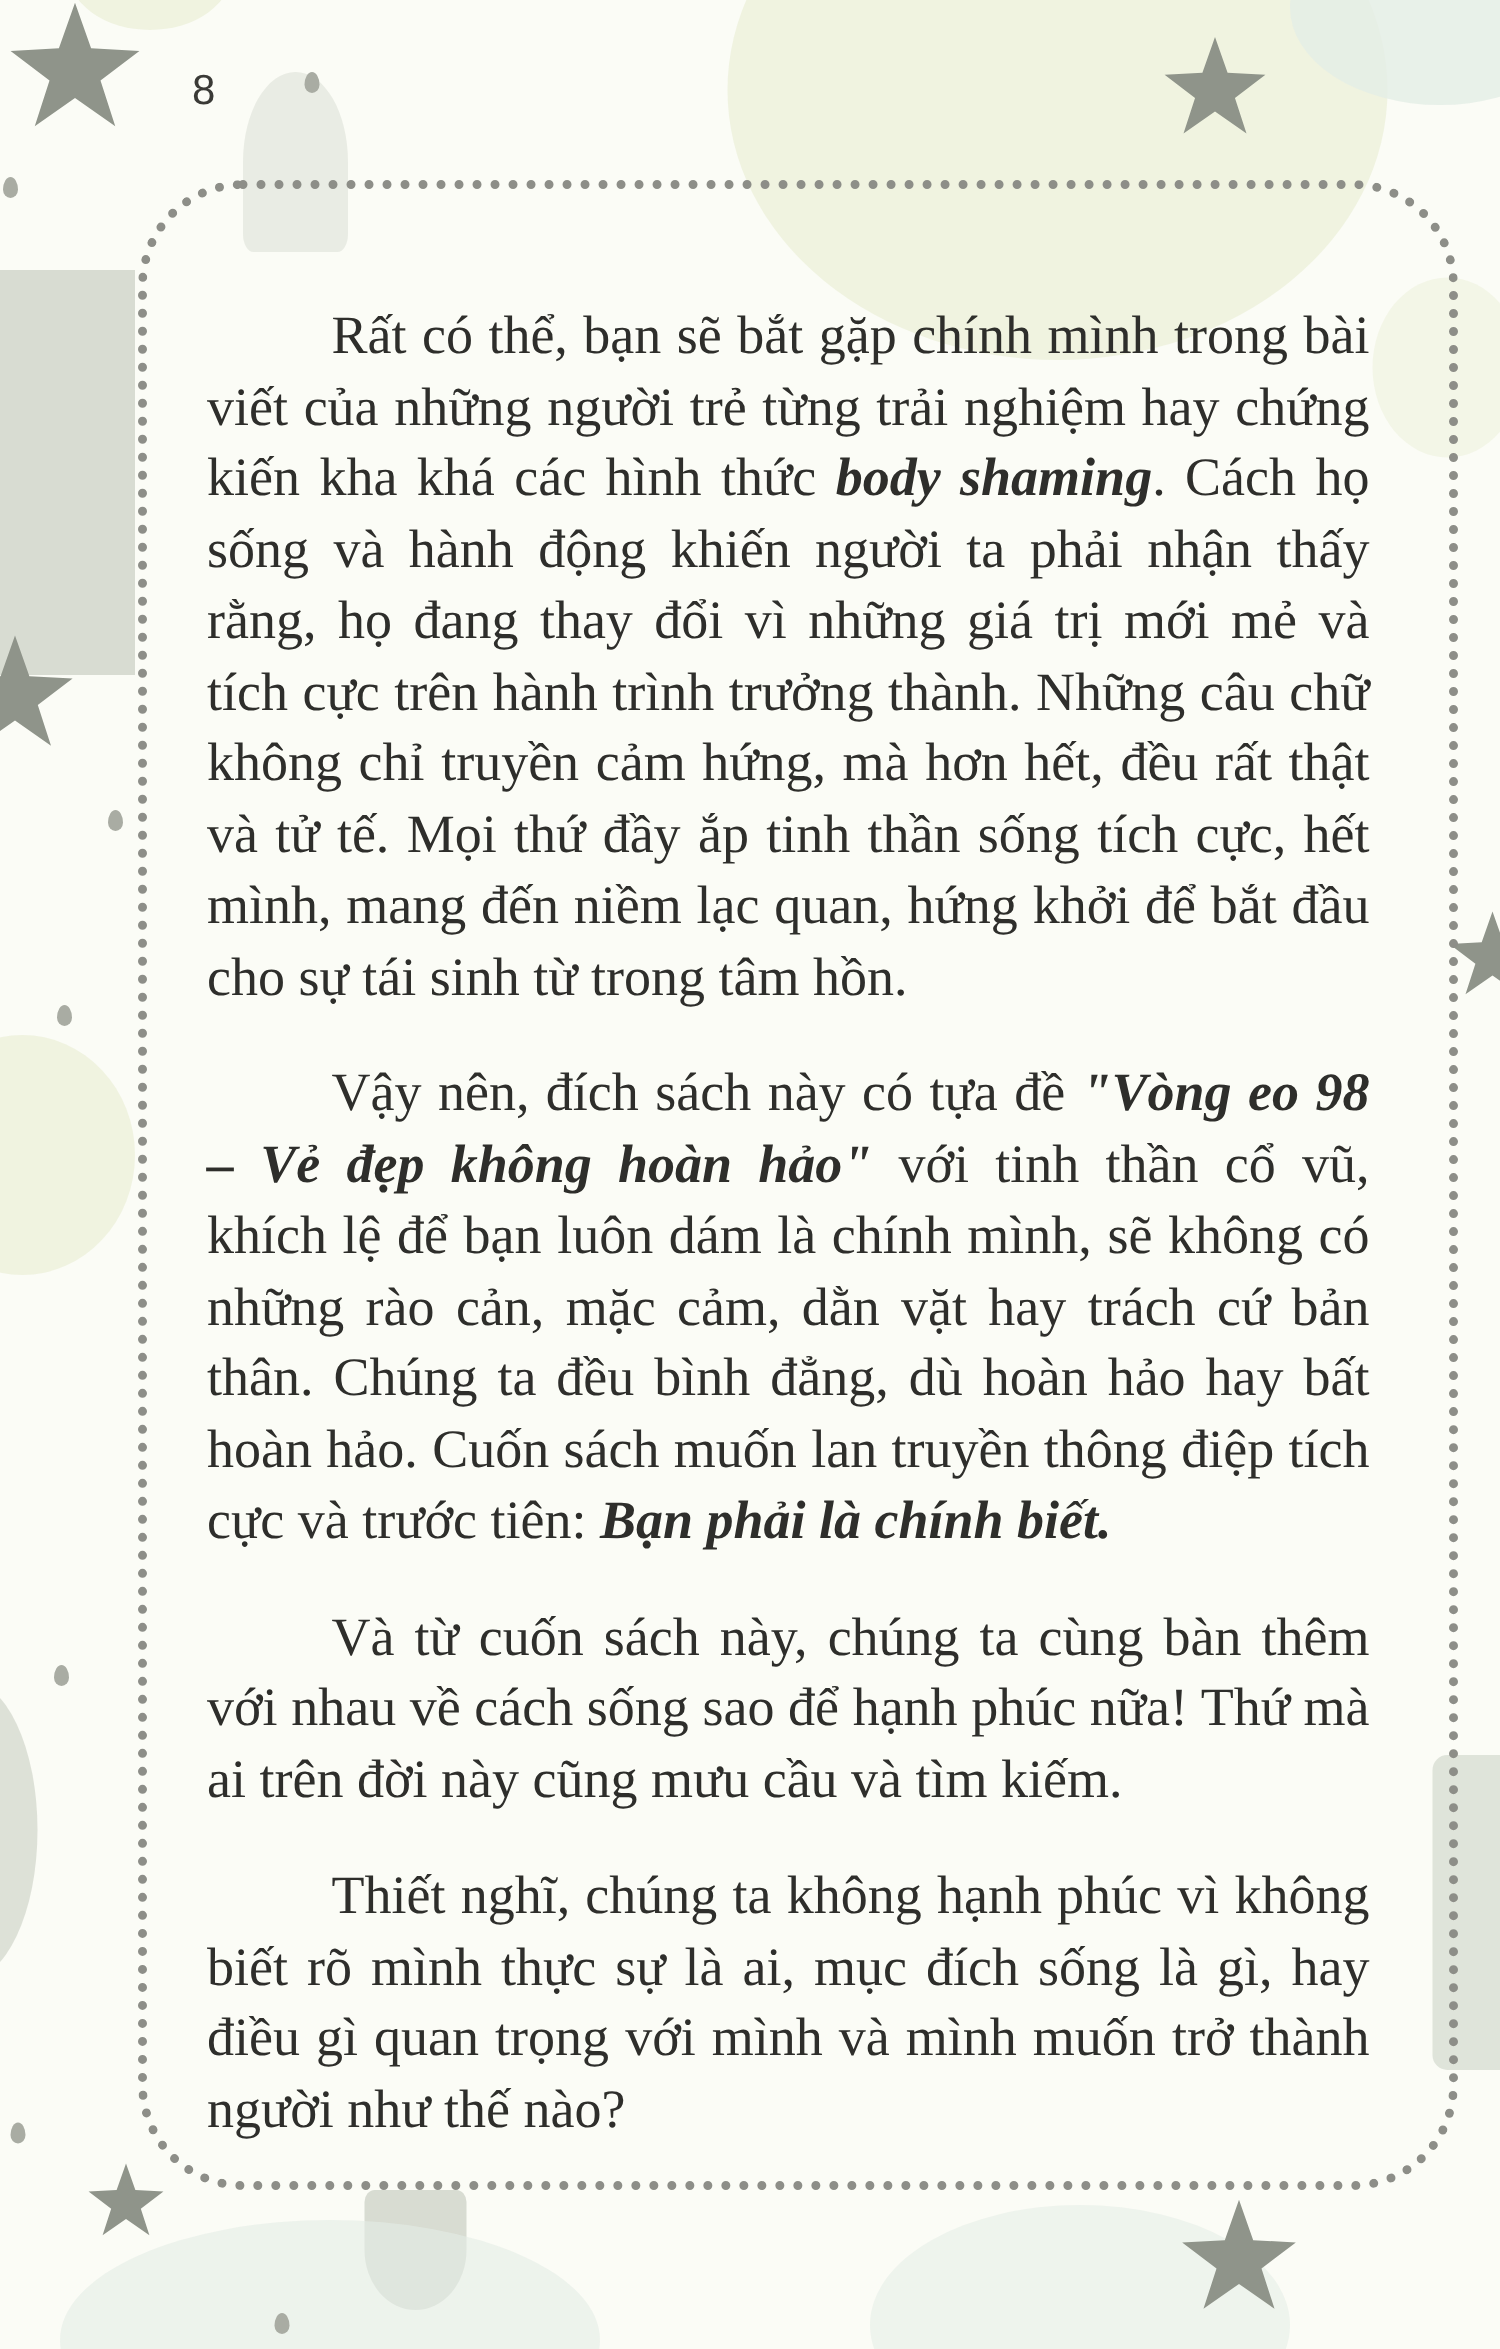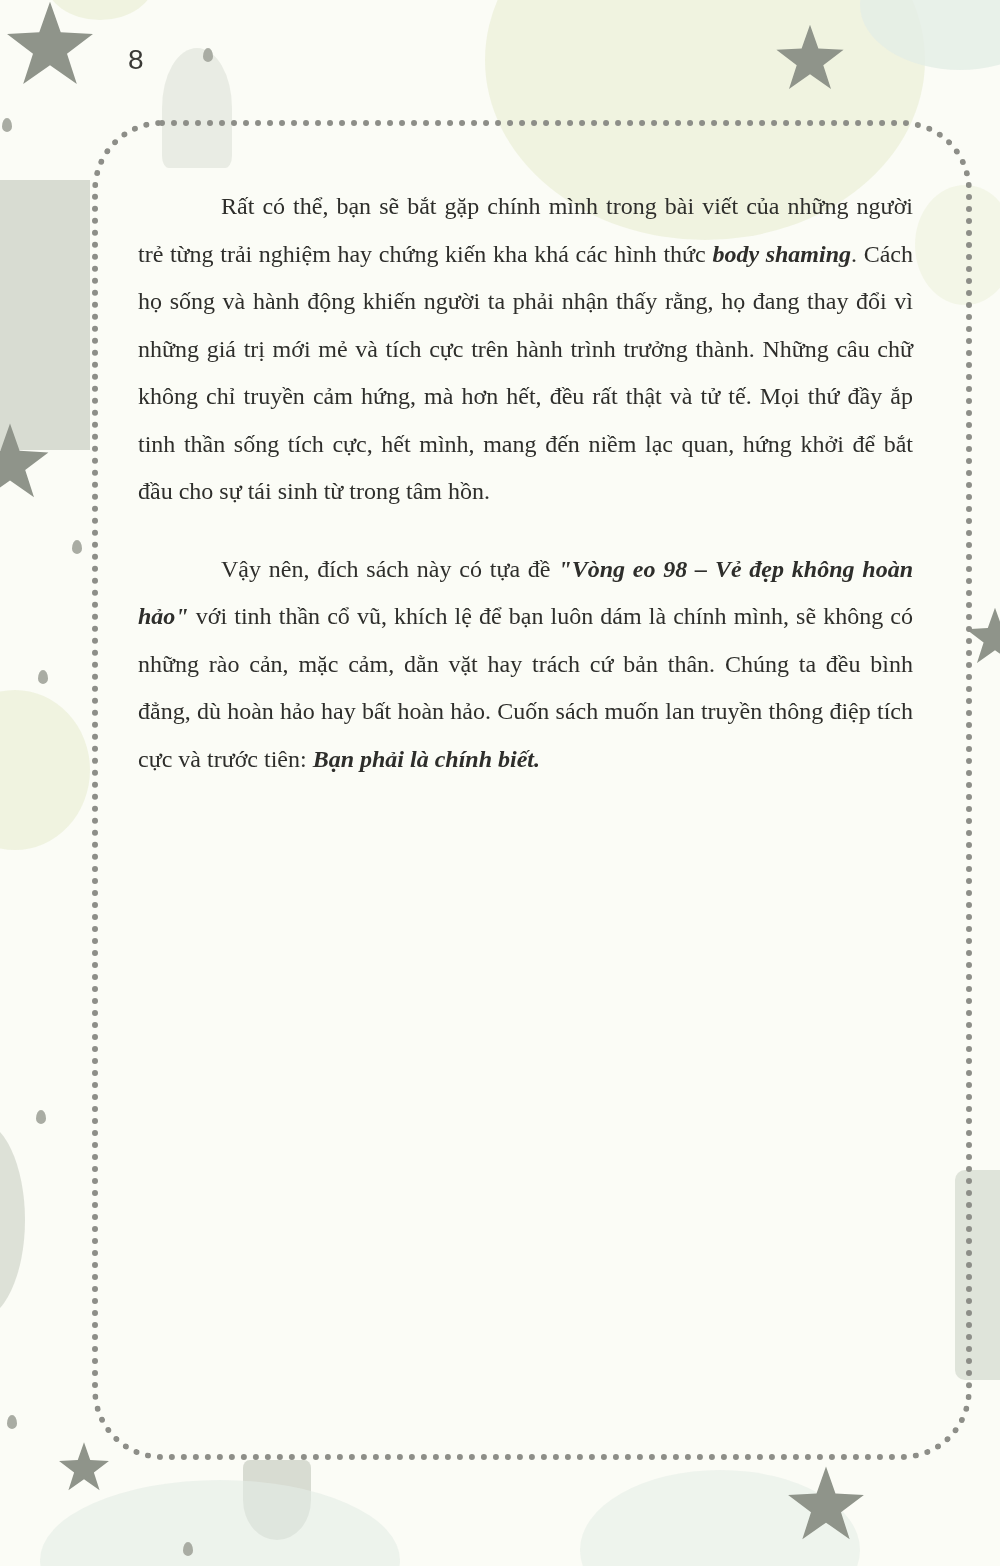--- a/index.html
+++ b/index.html
@@ -17,22 +17,22 @@
   .star svg { display: block; }
   .page-number {
     position: absolute; left: 128px; top: 44px;
     font-family: "Liberation Sans", sans-serif; font-size: 28px; color: #3a3a36;
   }
   .frame {
     position: absolute; left: 92px; top: 120px; width: 880px; height: 1340px;
     border: 6px dotted #8d8e88; border-radius: 70px; box-sizing: border-box;
   }
   .content {
-    position: absolute; left: 138px; top: 183px; width: 775px;
-    font-size: 24px; line-height: 47.5px; text-align: justify;
+    position: absolute; left: 138px; top: 200px; width: 775px;
+    font-size: 36px; line-height: 47.5px; text-align: justify;
   }
   .content p { margin: 0 0 30px 0; text-indent: 83px; }
   .content em { font-style: italic; font-weight: bold; }
   .drop { position: absolute; width: 10px; height: 14px; border-radius: 50% 50% 50% 50% / 60% 60% 40% 40%; background: #a9aca3; }
 </style>
 </head>
 <body>
 
 <div class="blob b-pale" style="left:485px; top:-120px; width:440px; height:360px;"></div>
 <div class="blob b-mint" style="left:860px; top:-60px; width:200px; height:130px;"></div>
@@ -86,13 +86,15 @@
 <div class="drop" style="left:7px; top:1415px;"></div>
 <div class="drop" style="left:183px; top:1542px;"></div>
 
 <div class="page-number">8</div>
 
 <div class="frame"></div>
 
 <div class="content">
   <p><span>Rất có thể, bạn sẽ bắt gặp chính mình trong bài viết của những người trẻ từng trải nghiệm hay chứng kiến kha khá các hình thức </span><em>body shaming</em><span>. Cách họ sống và hành động khiến người ta phải nhận thấy rằng, họ đang thay đổi vì những giá trị mới mẻ và tích cực trên hành trình trưởng thành. Những câu chữ không chỉ truyền cảm hứng, mà hơn hết, đều rất thật và tử tế. Mọi thứ đầy ắp tinh thần sống tích cực, hết mình, mang đến niềm lạc quan, hứng khởi để bắt đầu cho sự tái sinh từ trong tâm hồn.</span></p>
   <p><span>Vậy nên, đích sách này có tựa đề </span><em>"Vòng eo 98 – Vẻ đẹp không hoàn hảo"</em><span> với tinh thần cổ vũ, khích lệ để bạn luôn dám là chính mình, sẽ không có những rào cản, mặc cảm, dằn vặt hay trách cứ bản thân. Chúng ta đều bình đẳng, dù hoàn hảo hay bất hoàn hảo. Cuốn sách muốn lan truyền thông điệp tích cực và trước tiên: </span><em>Bạn phải là chính biết.</em></p>
+  <p><span>Và từ cuốn sách này, chúng ta cùng bàn thêm với nhau về cách sống sao để hạnh phúc nữa! Thứ mà ai trên đời này cũng mưu cầu và tìm kiếm.</span></p>
+  <p><span>Thiết nghĩ, chúng ta không hạnh phúc vì không biết rõ mình thực sự là ai, mục đích sống là gì, hay điều gì quan trọng với mình và mình muốn trở thành người như thế nào?</span></p>
 </div>
 
 </body></html>

